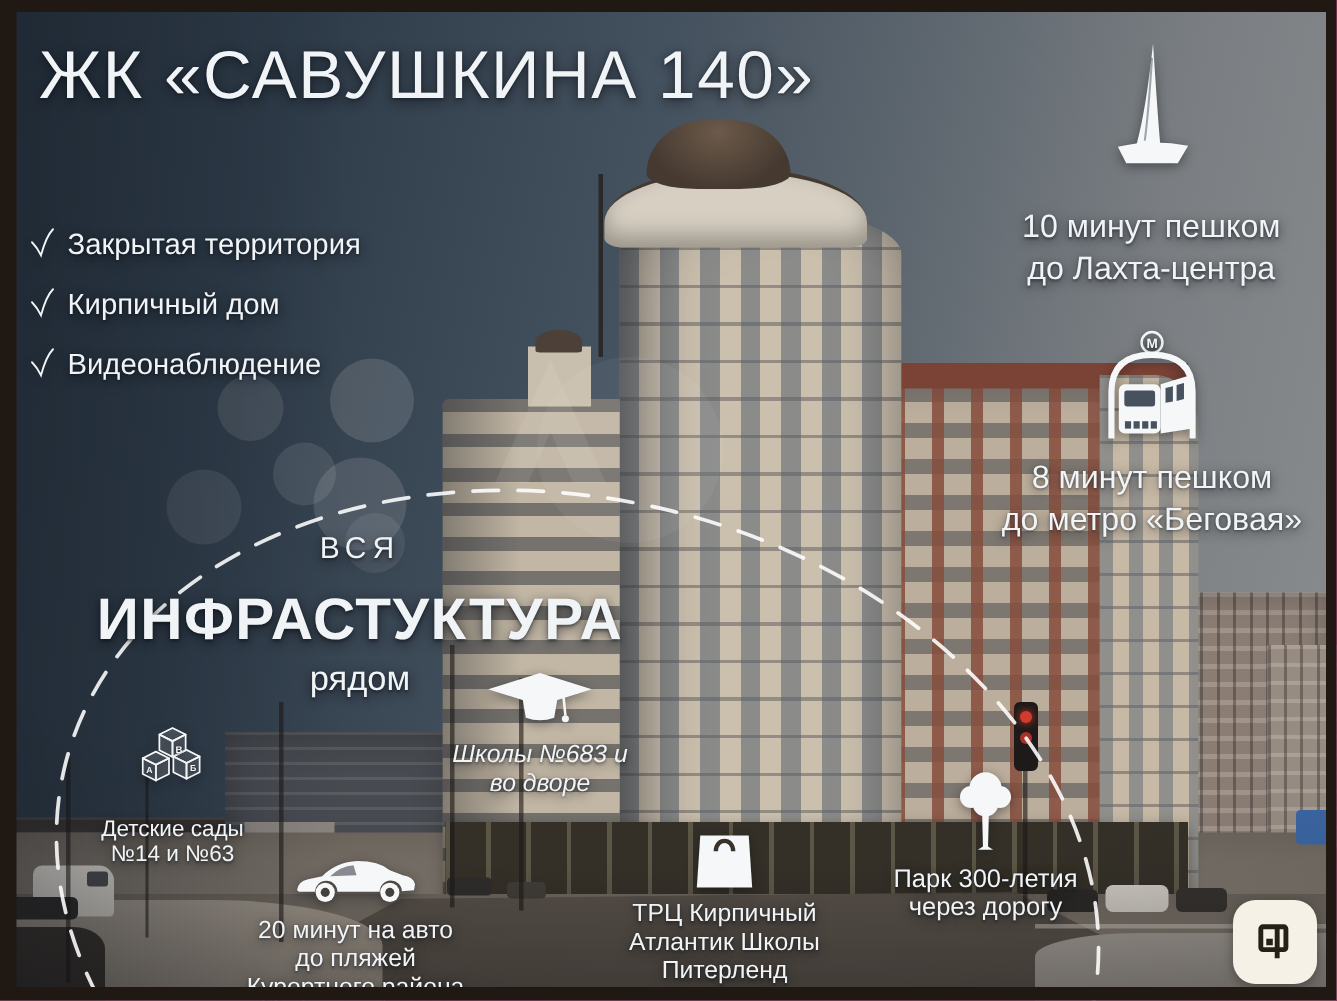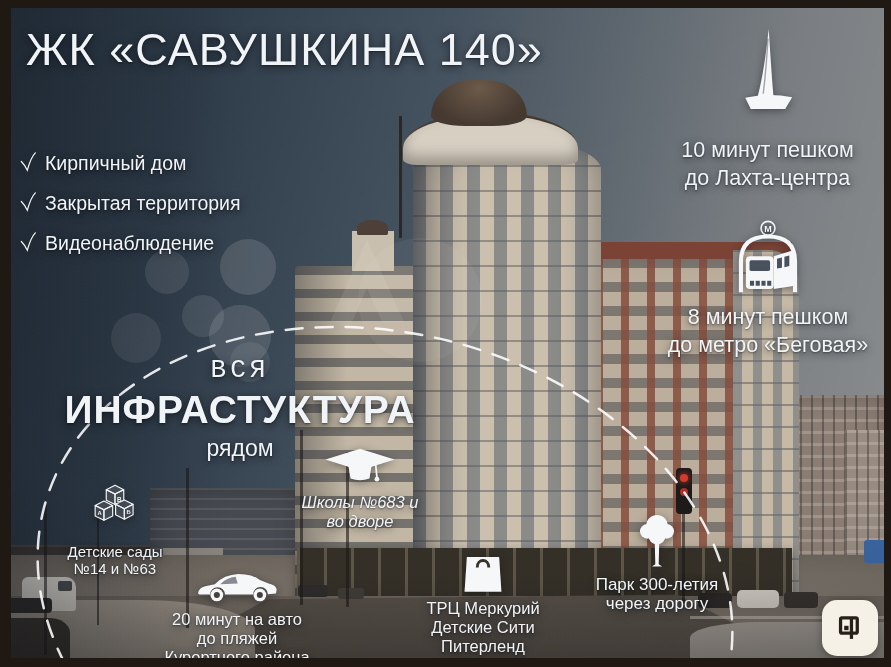--- a/index.html
+++ b/index.html
@@ -22,21 +22,21 @@
   .road{background:#534d46;clip-path:polygon(30% 12%,76% 6%,92% 100%,16% 100%);opacity:.9;}
   .pole{background:rgba(28,24,22,.6);}
   .vignette{inset:0;background:radial-gradient(120% 95% at 55% 32%,transparent 58%,rgba(12,13,17,.28) 100%),linear-gradient(90deg,rgba(16,22,31,.32) 0,transparent 26%),linear-gradient(0deg,rgba(18,16,14,.30) 0,transparent 14%);}
   
   .content{color:#f1f4f6;text-shadow:0 2px 8px rgba(8,12,18,.6),0 1px 2px rgba(8,12,18,.45);}
   .title{font-size:45px;font-weight:400;letter-spacing:1px;white-space:nowrap;}
   .feat-row{display:flex;align-items:flex-start;gap:9px;margin-bottom:13px;}
   .feat-label{font-size:19.5px;padding-top:4px;}
   .cblock{text-align:center;}
   .cblock .big{font-size:21.5px;line-height:1.32;}
-  .infra-1{font-size:26px;letter-spacing:4px;margin-bottom:3px;font-family:Liberation Mono, monospace;}
+  .infra-1{font-size:20px;letter-spacing:4px;margin-bottom:14px;}
   .infra-2{font-size:39px;font-weight:700;letter-spacing:1px;white-space:nowrap;}
   .infra-3{font-size:23px;margin-top:3px;}
   .poi{text-align:center;line-height:1.16;}
   .poi .lbl{font-size:16.5px;}
   .poi-kg .lbl{font-size:15px;}
   .poi-park .lbl{font-size:17px;}
   .icon{filter:drop-shadow(0 2px 4px rgba(10,12,16,.45));}
   .badge{background:#f6f1e6;border-radius:15px;box-shadow:0 2px 8px rgba(0,0,0,.35);display:flex;align-items:center;justify-content:center;}
 </style>
 </head>
@@ -112,27 +112,27 @@
     <ellipse cx="385" cy="595" rx="352" ry="262" transform="rotate(14 385 595)" fill="none" stroke="rgba(255,255,255,0.88)" stroke-width="2.5" stroke-dasharray="17 13" stroke-linecap="round"></ellipse>
   </svg>
 
   <div class="abs content title" style="left:26px;top:24px;z-index:10;">ЖК «САВУШКИНА 140»</div>
 
   <div class="abs content" style="left:20px;top:148px;z-index:10;">
     <div class="feat-row">
       <svg class="icon" width="16" height="27" viewBox="0 0 24 28">
           <path d="M2 14 C6 18 9 23 11 27 C14 16 19 5 23 1" fill="none" stroke="#f1f4f6" stroke-width="1.9" stroke-linecap="round"></path>
         </svg>
-      <span class="feat-label">Кирпичный дом</span>
+      <span class="feat-label">Закрытая территория</span>
     </div>
     <div class="feat-row">
       <svg class="icon" width="16" height="27" viewBox="0 0 24 28">
           <path d="M2 14 C6 18 9 23 11 27 C14 16 19 5 23 1" fill="none" stroke="#f1f4f6" stroke-width="1.9" stroke-linecap="round"></path>
         </svg>
-      <span class="feat-label">Закрытая территория</span>
+      <span class="feat-label">Кирпичный дом</span>
     </div>
     <div class="feat-row">
       <svg class="icon" width="16" height="27" viewBox="0 0 24 28">
           <path d="M2 14 C6 18 9 23 11 27 C14 16 19 5 23 1" fill="none" stroke="#f1f4f6" stroke-width="1.9" stroke-linecap="round"></path>
         </svg>
       <span class="feat-label">Видеонаблюдение</span>
     </div>
   </div>
 
   <div class="abs content cblock" style="left:650px;top:10px;width:235px;z-index:10;">
@@ -214,22 +214,22 @@
     <div class="lbl">20 минут на авто</div>
     <div class="lbl">до пляжей</div>
     <div class="lbl">Курортного района</div>
   </div>
 
   <div class="abs content poi" style="left:398px;top:549px;width:170px;z-index:10;">
     <svg class="icon" width="42" height="45" viewBox="0 0 72 78">
       <path d="M8 14 L64 14 L68 74 L4 74 Z" fill="#f5f7f8"></path>
       <path d="M26 32 C26 16 46 16 46 32" stroke="#39322b" stroke-width="5" fill="none"></path>
     </svg>
-    <div class="lbl">ТРЦ Меркурий</div>
-    <div class="lbl">Детские Сити</div>
+    <div class="lbl">ТРЦ Кирпичный</div>
+    <div class="lbl">Атлантик Школы</div>
     <div class="lbl">Питерленд</div>
   </div>
 
   <div class="abs content poi poi-park" style="left:572px;top:512px;width:170px;z-index:10;">
     <svg class="icon" width="42" height="58" viewBox="0 0 74 98">
       <circle cx="37" cy="22" r="19" fill="#f5f7f8"></circle>
         <circle cx="20" cy="32" r="13" fill="#f5f7f8"></circle>
         <circle cx="54" cy="32" r="13" fill="#f5f7f8"></circle>
         <circle cx="37" cy="40" r="15" fill="#f5f7f8"></circle>
       <path d="M33 50 L41 50 L40 90 L46 94 L28 94 L34 90 Z" fill="#f5f7f8"></path>

